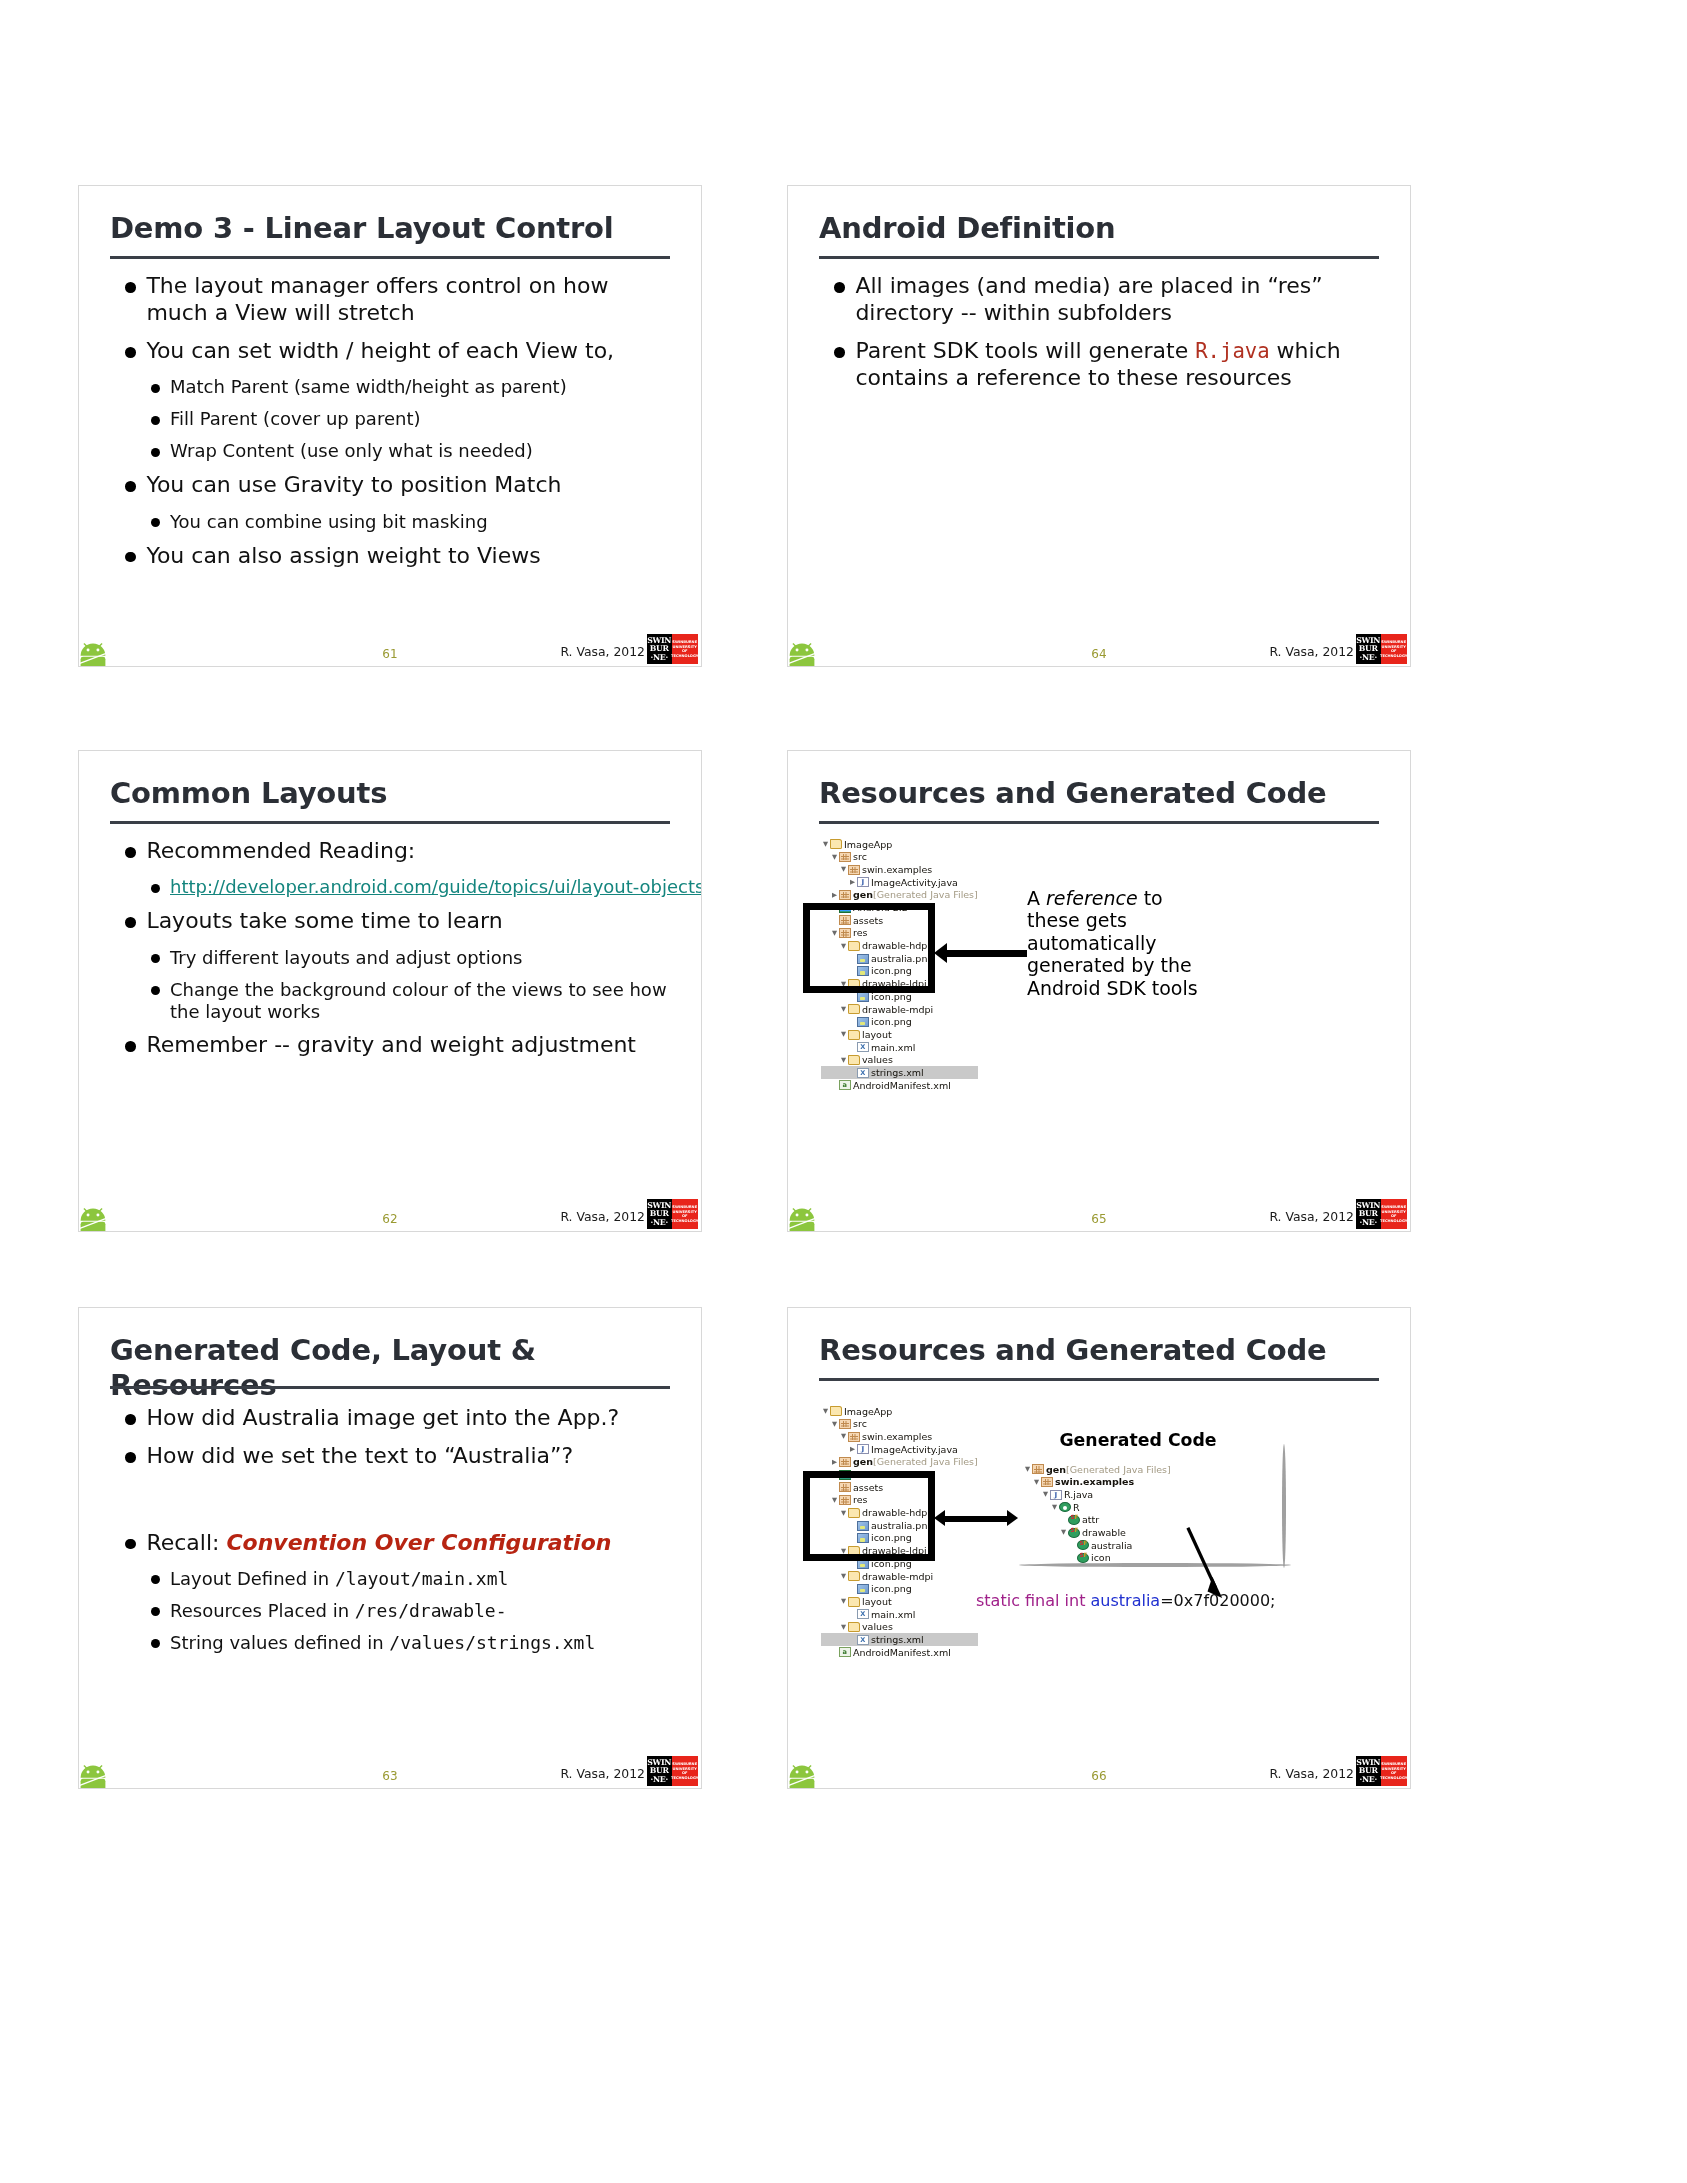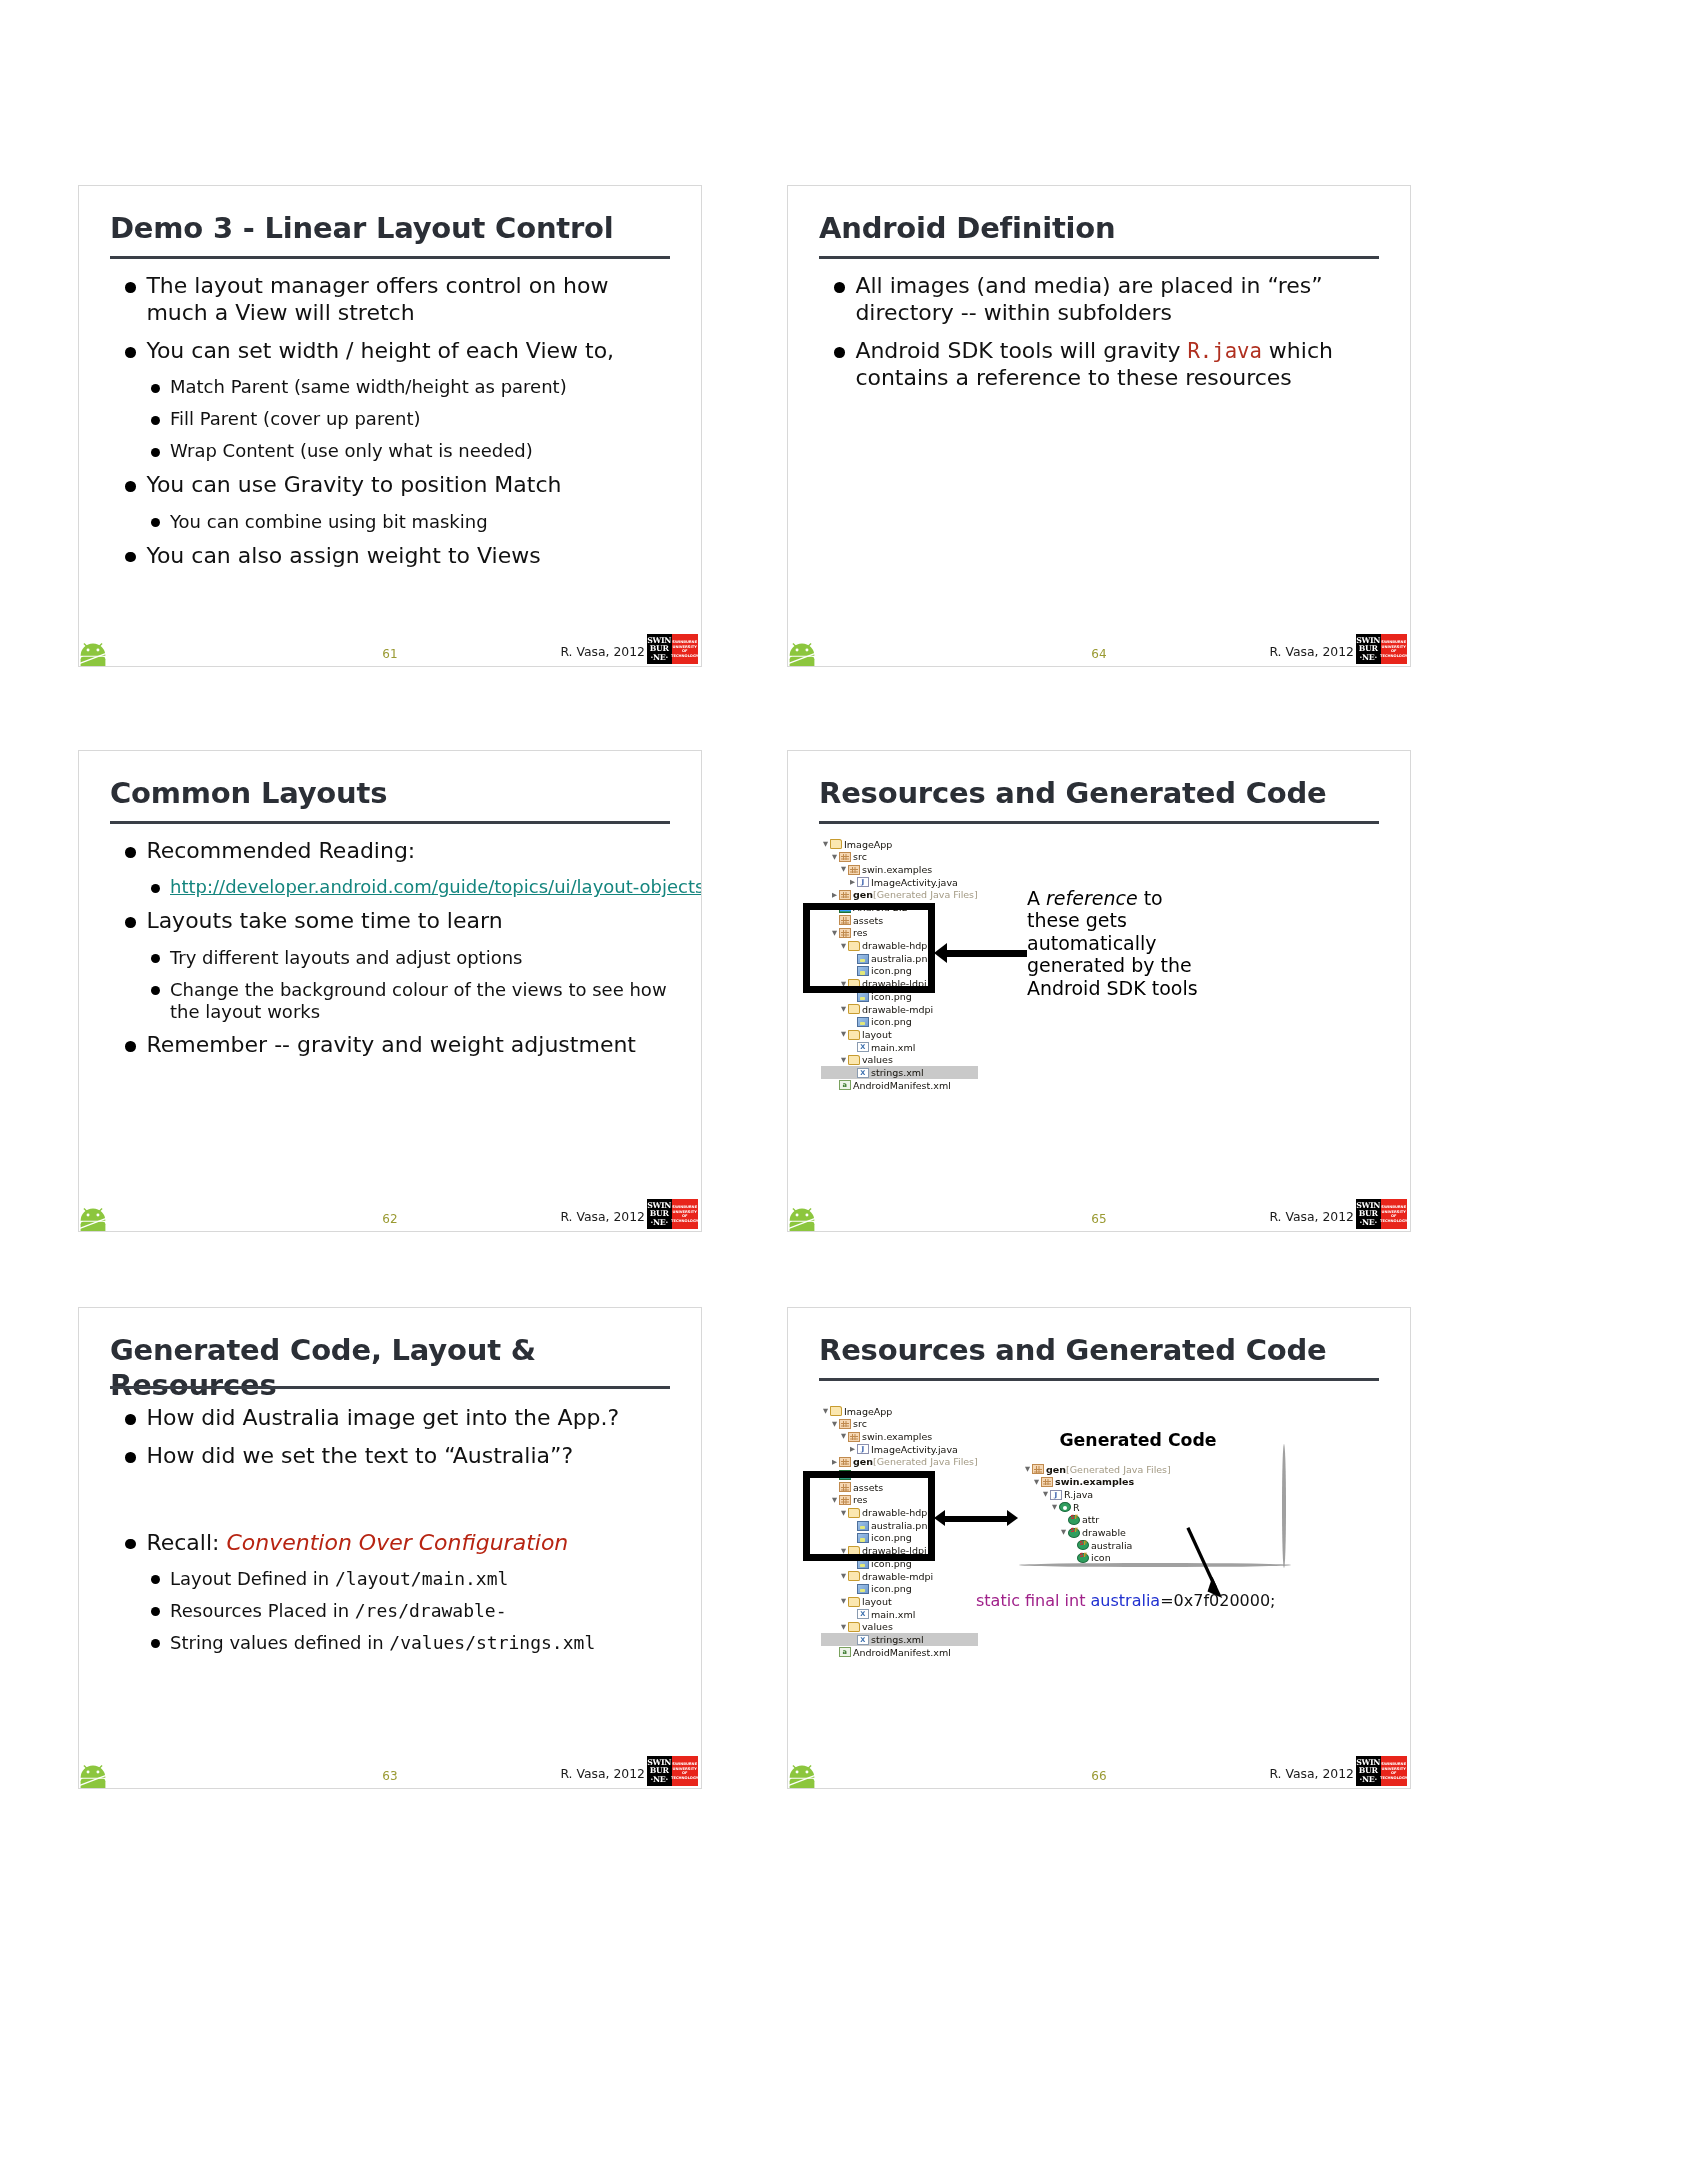--- a/index.html
+++ b/index.html
@@ -66,21 +66,21 @@
   
   .lvl1 { margin-left: 0px; margin-bottom: 11.5px; }
   .lvl1 > .dot { width: 10.7px; height: 10.7px; margin-top: 9px; margin-right: 10.7px; }
   .lvl1 > .txt { font-size: 22px; line-height: 1.22; }
   
   .lvl2 { margin-left: 26px; margin-bottom: 10px; }
   .lvl2 > .dot { width: 9px; height: 9px; margin-top: 7.4px; margin-right: 10px; }
   .lvl2 > .txt { font-size: 18px; line-height: 1.22; }
   .mono { font-family: "DejaVu Sans Mono", monospace; }
   .rjava { color: #b03020; font-family: "DejaVu Sans Mono", monospace; font-size: 20.6px; }
-  .coc { color: #b72412; font-weight: normal; font-style: italic; }
+  .coc { color: #b72412; font-weight: bold; font-style: italic; }
   .link { color: #14857e; text-decoration: underline; white-space: nowrap; }
 
   
   .pagenum {
     position: absolute;
     left: 50%; transform: translateX(-50%);
     bottom: 5px;
     font-size: 12px;
     color: #9a9a32;
   }
@@ -291,21 +291,21 @@
     <div class="slide-inner">
       <div class="title">Android Definition</div>
       <div class="title-rule"></div>
       <div class="body" id="body-64">
           <div class="bullet lvl1">
             <span class="dot"></span>
             <span class="txt"><span>All images (and media) are placed in “res” directory -- within subfolders</span></span>
           </div>
           <div class="bullet lvl1">
             <span class="dot"></span>
-            <span class="txt"><span>Android SDK tools will gravity </span><span class="rjava">R.java</span><span> which contains a reference to these resources</span></span>
+            <span class="txt"><span>Parent SDK tools will generate </span><span class="rjava">R.java</span><span> which contains a reference to these resources</span></span>
           </div>
         </div>
       <div class="pagenum">64</div>
       <div class="credit">R. Vasa, 2012</div>
       <div class="swin">
         <div class="blk">
             <span>SWIN</span>
             <span>BUR</span>
             <span>·NE·</span>
           </div>

